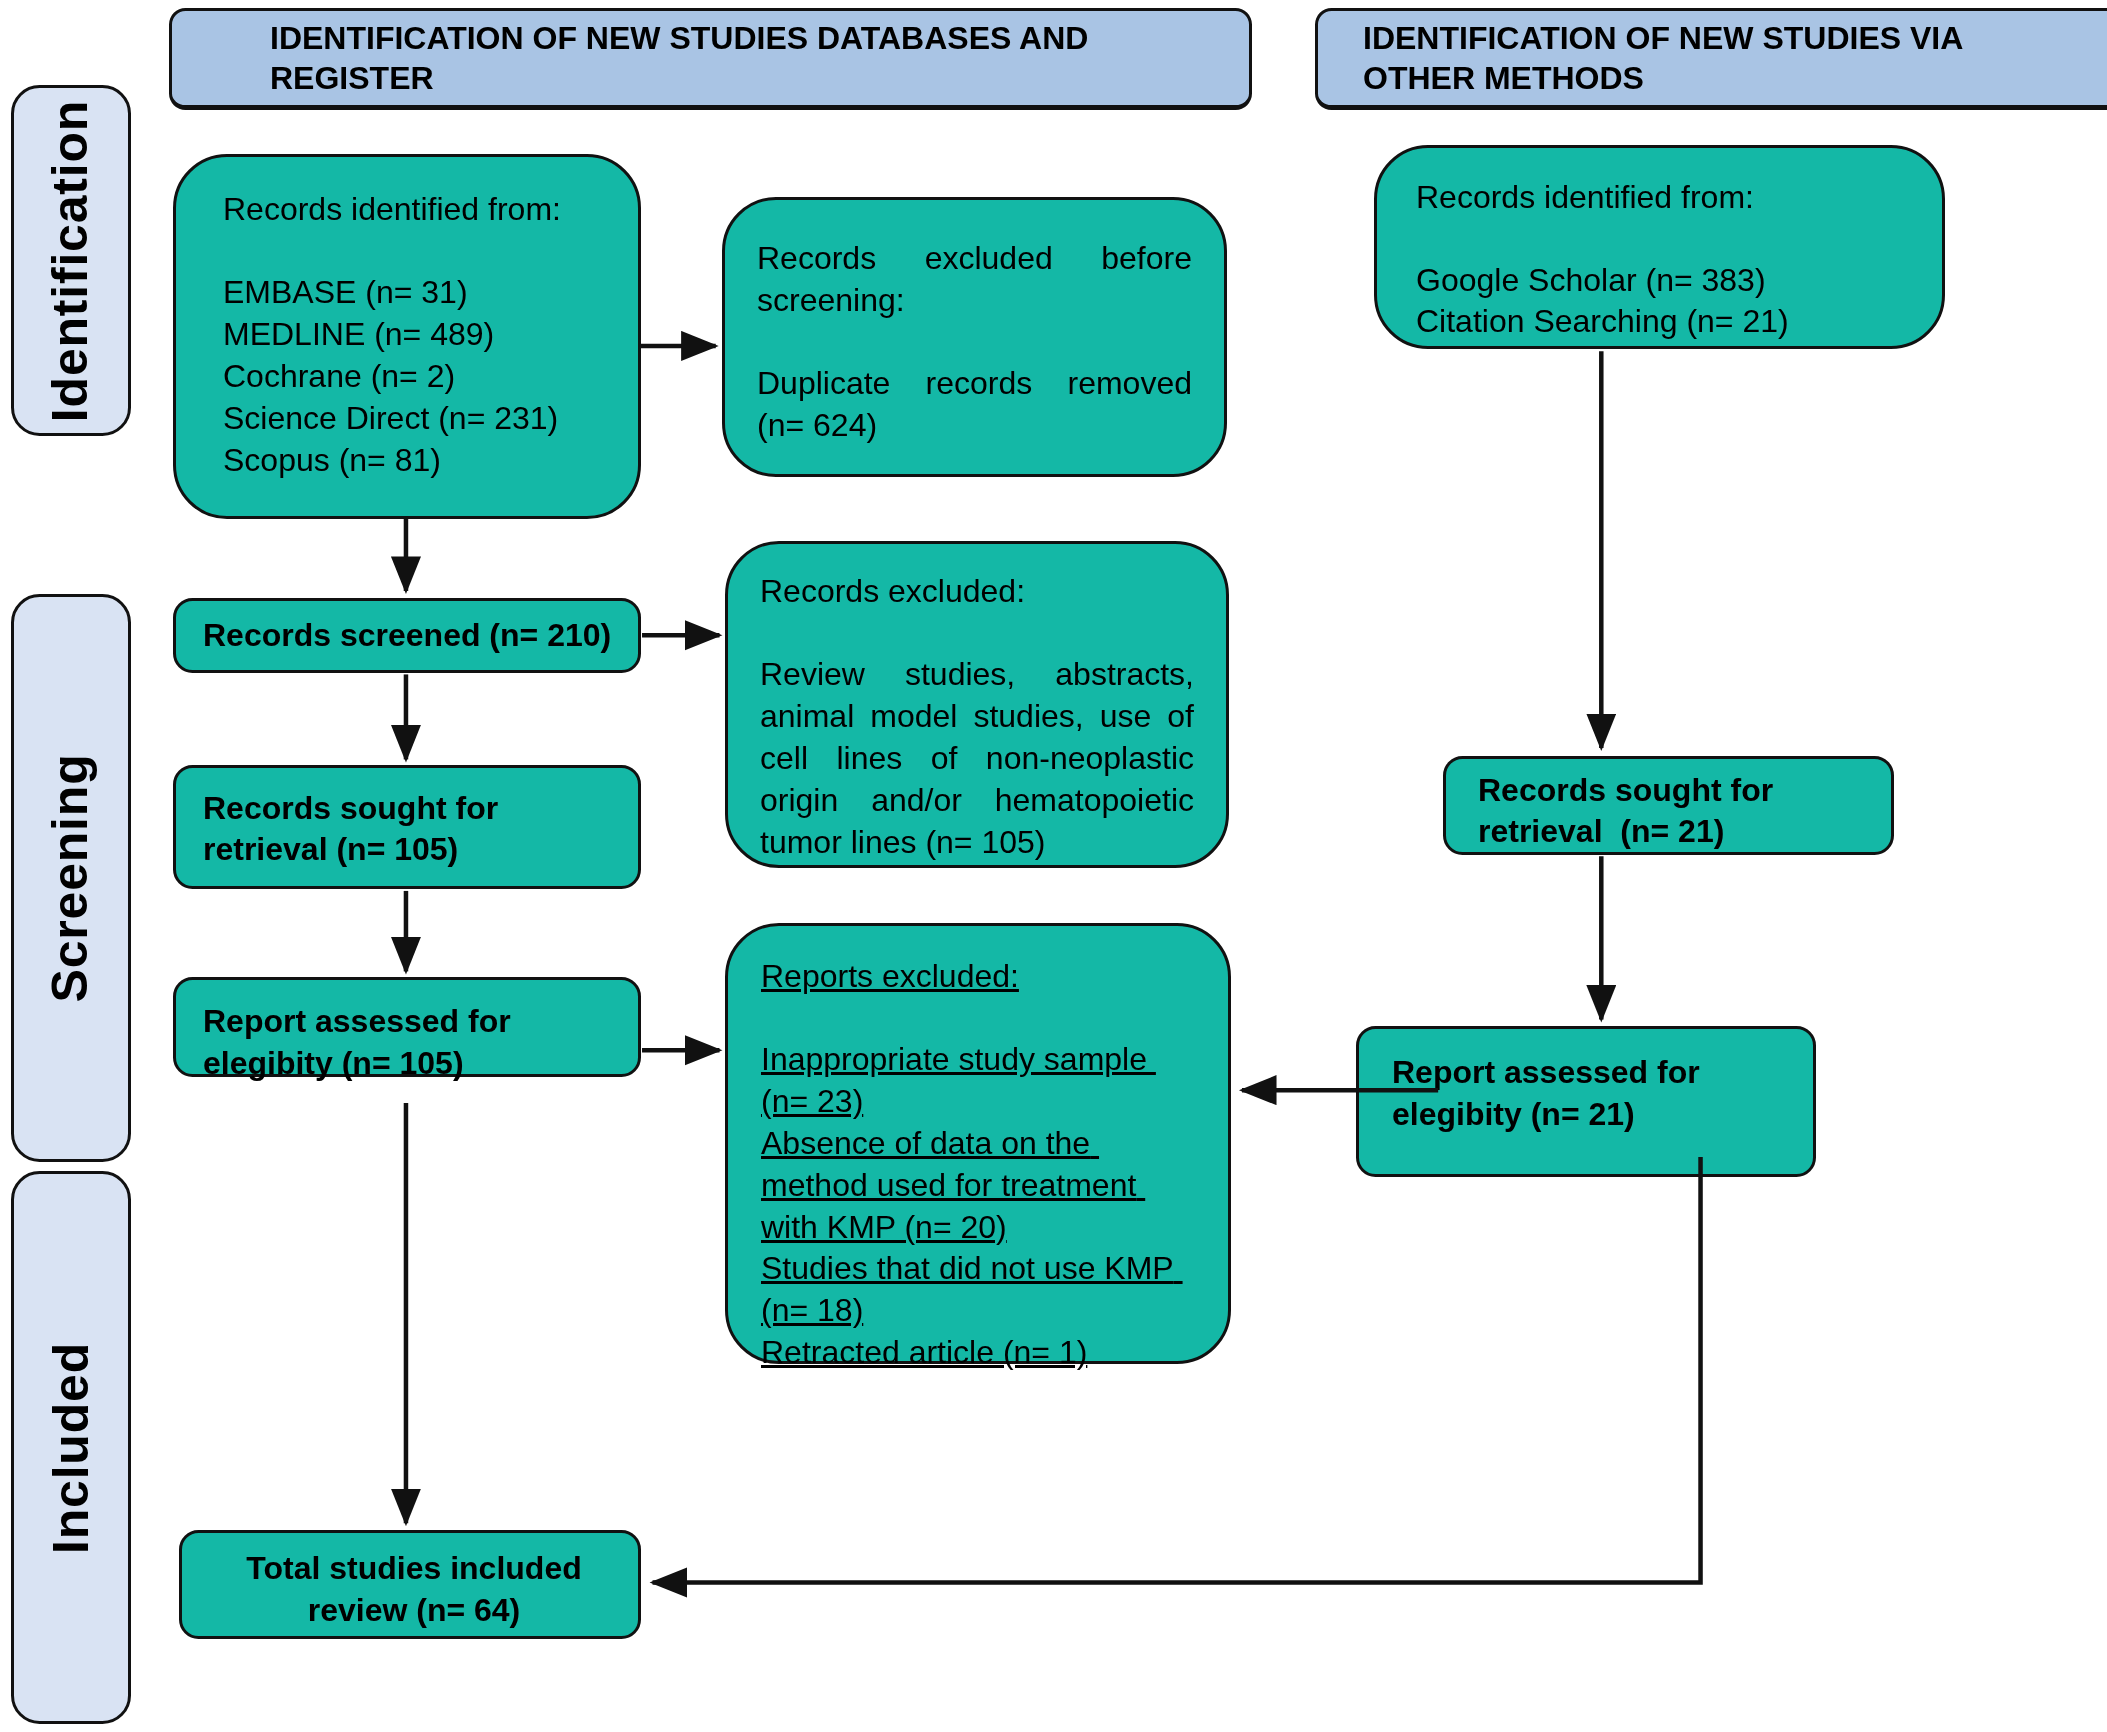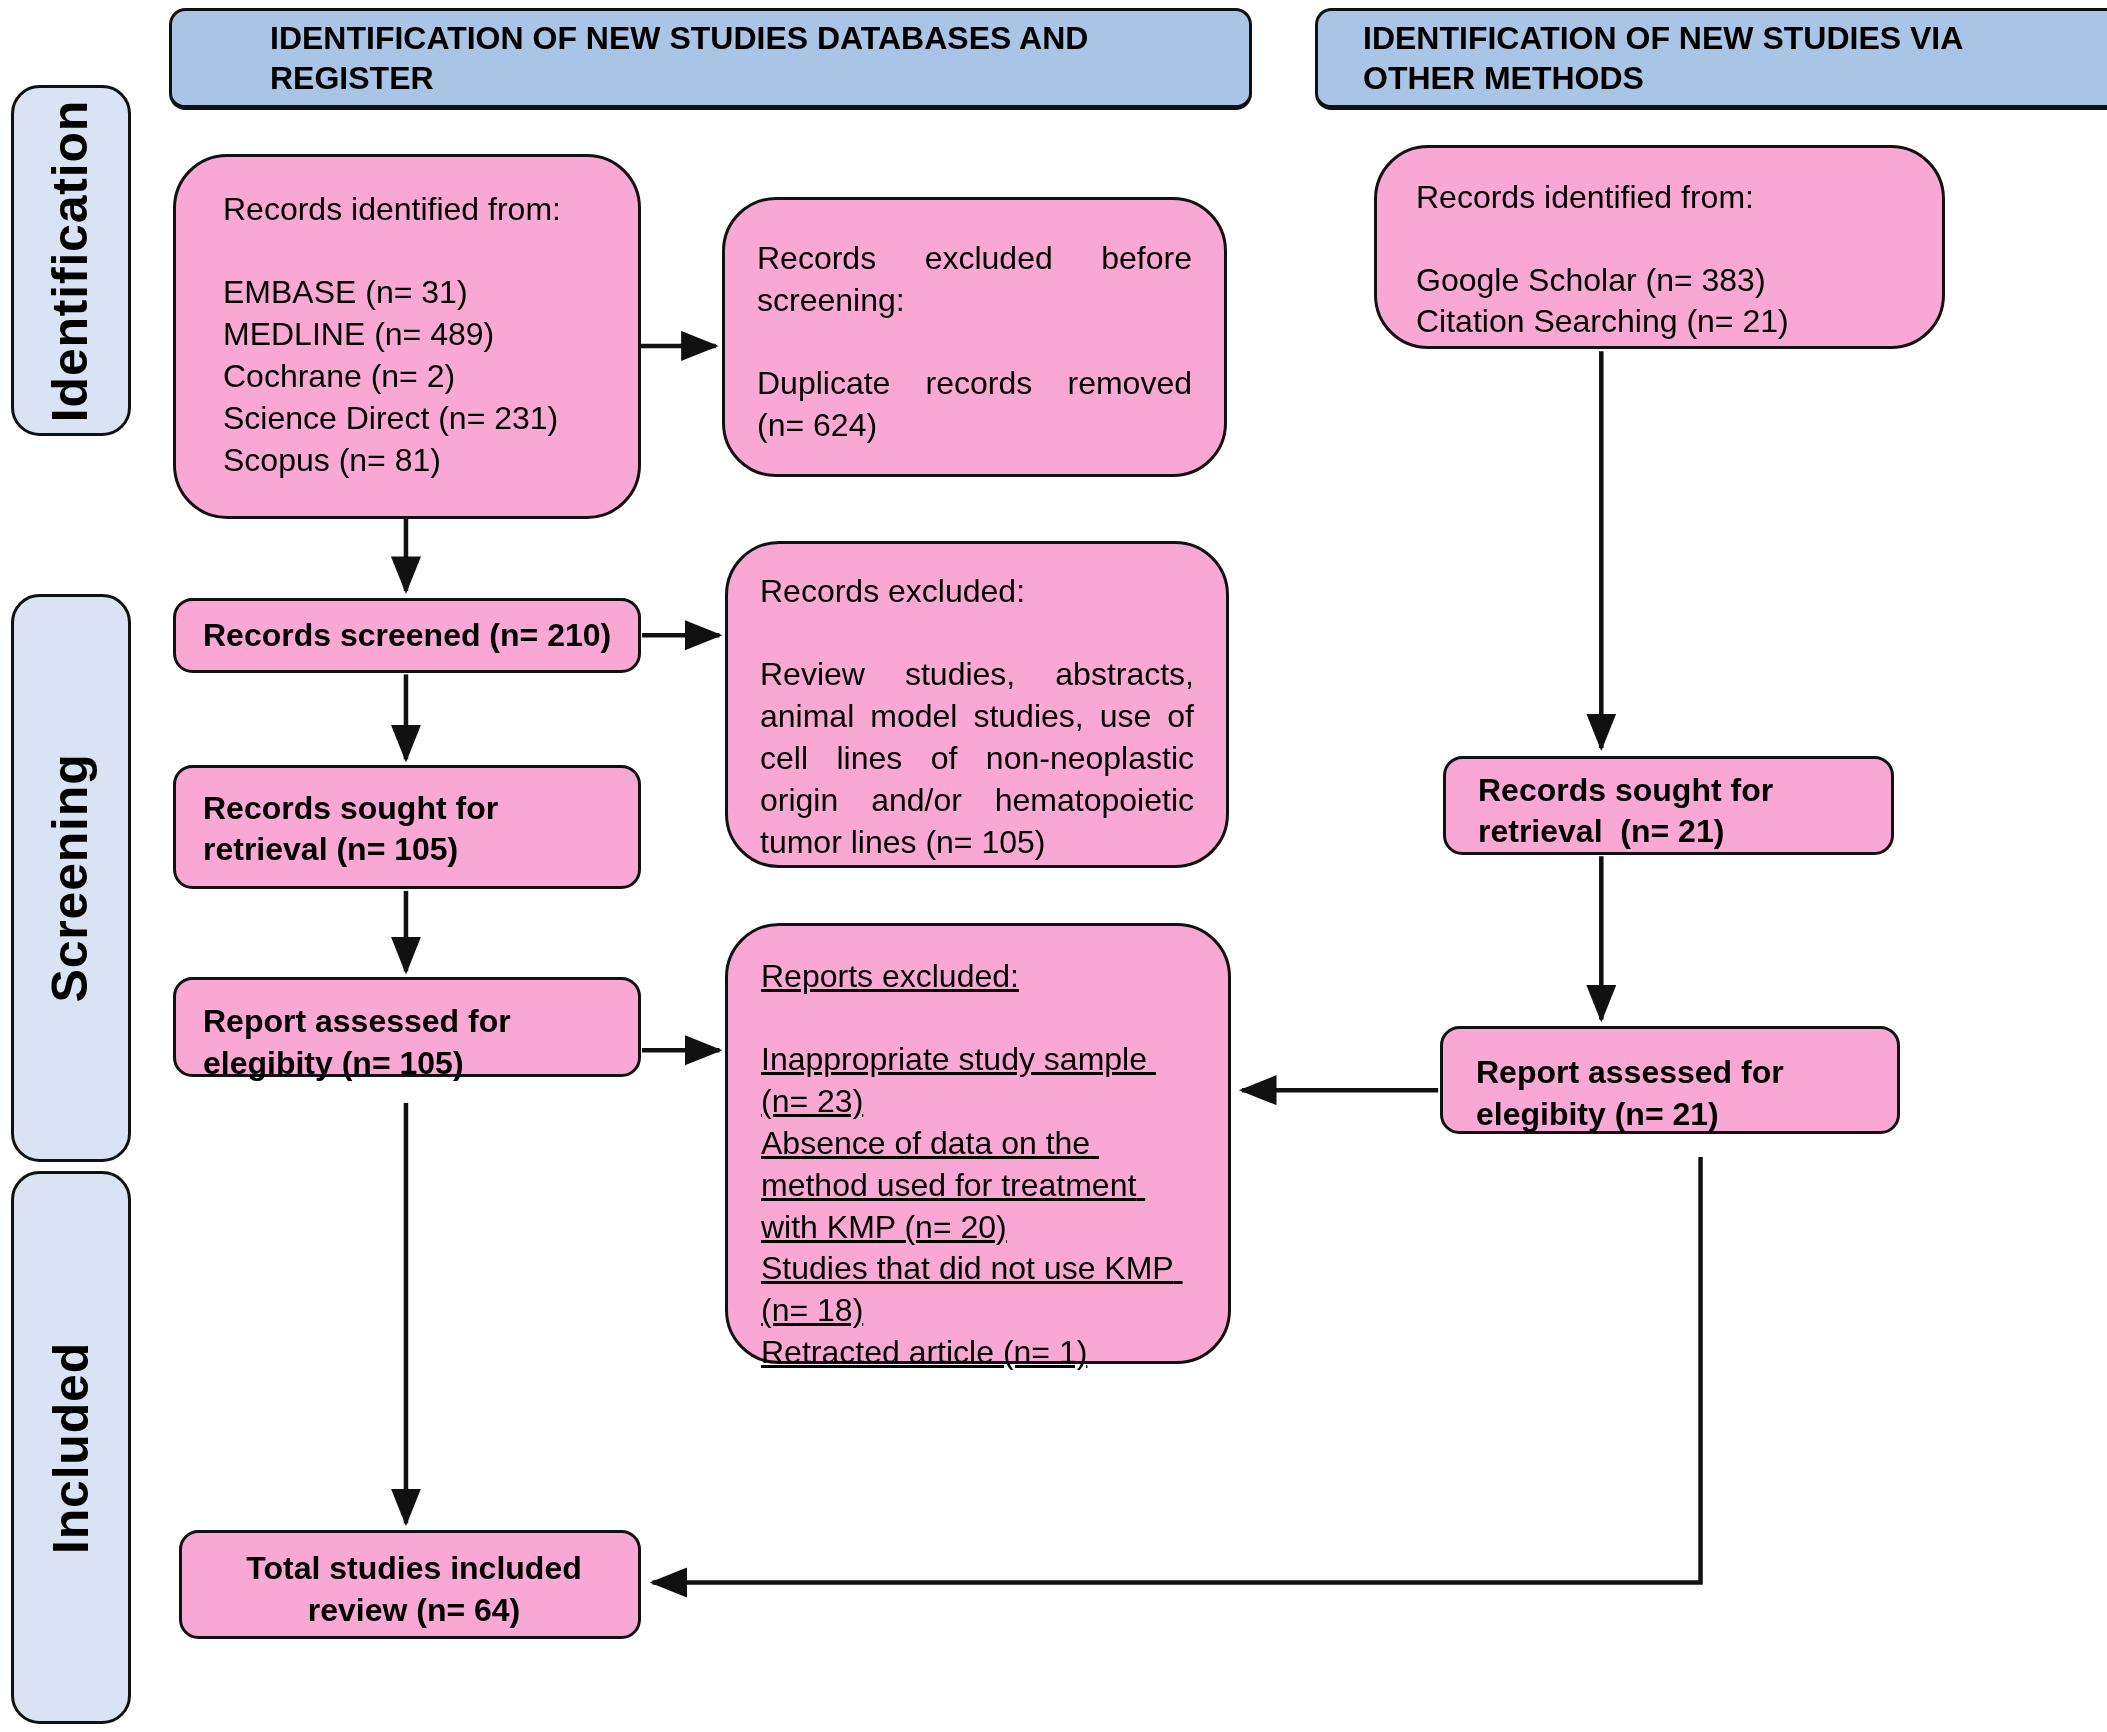--- a/index.html
+++ b/index.html
@@ -41,21 +41,21 @@
   }
   .stage span {
     transform: rotate(-90deg);
     white-space: nowrap;
     font-weight: bold;
     font-size: 50px;
     letter-spacing: 0.8px;
   }
   .box {
     position: absolute;
-    background: #f9a8d4;
+    background: #14b8a6;
     border: 3px solid #111;
     box-sizing: border-box;
     font-size: 32px;
     line-height: 1.31;
   }
   .round-lg { border-radius: 54px; }
   .round-sm { border-radius: 19.5px; font-weight: bold; }
   .box p { margin: 0; white-space: pre-wrap; }
   .box p.gap { margin-top: 41px; }
   .just { text-align: justify; }
@@ -142,21 +142,21 @@
   <div class="box round-lg" style="left:1374px; top:145px; width:571px; height:204px; padding:28.6px 22.6px 0 39px;">
     <p>Records identified from:</p>
     <p class="gap">Google Scholar (n= 383)</p>
     <p>Citation Searching (n= 21)</p>
   </div>
 
   <div class="box round-sm" style="left:1443px; top:756px; width:451px; height:99px; padding:10.5px 90px 0 32px;">
     <p>Records sought for retrieval  (n= 21)</p>
   </div>
 
-  <div class="box round-sm" style="left:1440px; top:1026px; width:460px; height:108px; padding:22.6px 105px 0 33px;">
+  <div class="box round-sm" style="left:1356px; top:1026px; width:460px; height:151px; padding:22.6px 105px 0 33px;">
     <p>Report assessed for elegibity (n= 21)</p>
   </div>
 
   <svg class="arrows" viewBox="0 0 2804 2305">
     <defs>
       <marker id="ah" markerUnits="userSpaceOnUse" markerWidth="54" markerHeight="42" refX="46" refY="20" orient="auto">
         <path d="M0,0 L50,20 L0,40 z" fill="#111"></path>
       </marker>
     </defs>
     <line x1="540" y1="690" x2="540" y2="786" marker-end="url(#ah)"></line>

